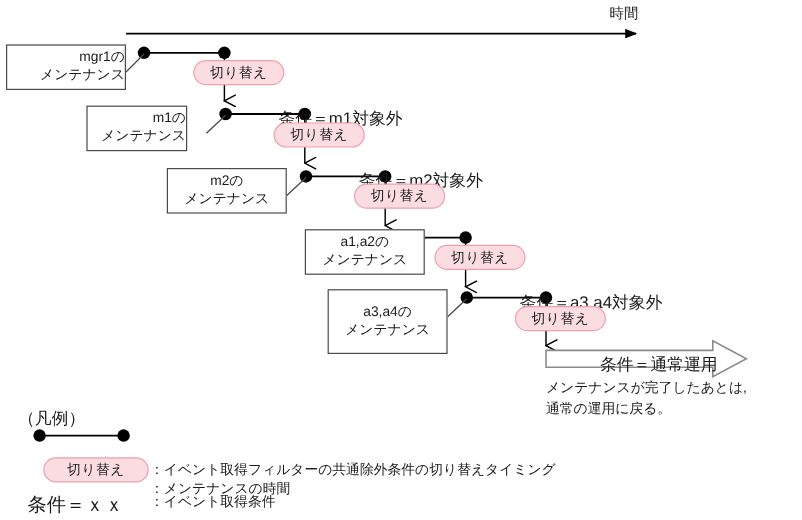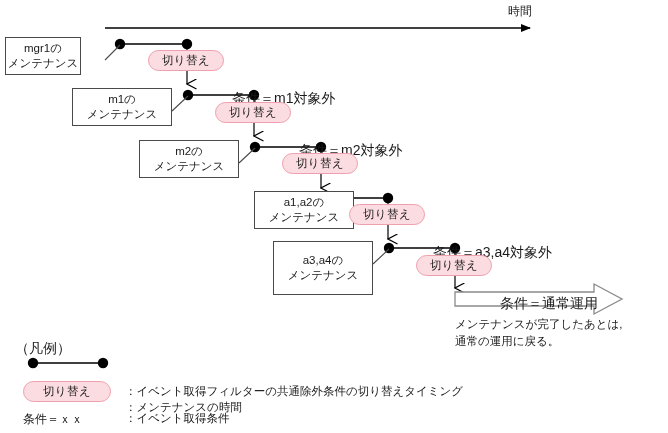--- a/index.html
+++ b/index.html
@@ -63,40 +63,41 @@
     box-sizing: border-box;
     background: #fbdde1;
     border: 1.1px solid #ef9fae;
     border-radius: 11px;
     font-size: 11.5px;
     color: #1a1a1a;
     display: flex;
     align-items: center;
     justify-content: center;
     letter-spacing: 0.4px;
+    margin-left: 13px;
   }
   .note {
     position: absolute;
     font-size: 11.5px;
     line-height: 1.45;
     white-space: pre-line;
   }
   .legend-title {
     position: absolute;
     font-size: 14px;
     font-family: Liberation Serif, serif;
   }
   .legend-text {
     position: absolute;
     font-size: 11.5px;
     white-space: pre;
   }
   .legend-cond {
     position: absolute;
-    font-size: 12px;
+    font-size: 16px;
     white-space: pre;
   }
 </style>
 </head>
 <body>
 
 <div id="canvas">
 
   <svg class="layer-svg" viewBox="0 0 668 433">
     <defs>
@@ -158,28 +159,28 @@
 
     <g>
       <line x1="33" y1="363" x2="103" y2="363" stroke="#000000" stroke-width="1.5"></line>
       <circle cx="33" cy="363" r="5.2" fill="#000000"></circle>
       <circle cx="103" cy="363" r="5.2" fill="#000000"></circle>
     </g>
   </svg>
 
   <div class="txt time-label" style="left:508px; top:4px;">時間</div>
 
-  <div class="mbox" style="left:5px; top:37px; width:76px; height:38px;">
+  <div class="mbox" style="left:5px; top:37px; width:100px; height:38px;align-items:flex-end;">
     <span>mgr1の</span>
     <span>メンテナンス</span>
   </div>
   <div class="pill" style="left:148px; top:50px; width:76px; height:21px;">切り替え</div>
   <div class="txt cond-label" style="left:232px; top:54px;">条件＝m1対象外</div>
 
-  <div class="mbox" style="left:72px; top:88px; width:100px; height:38px;">
+  <div class="mbox" style="left:72px; top:88px; width:84px; height:38px;align-items:flex-end;">
     <span>m1の</span>
     <span>メンテナンス</span>
   </div>
   <div class="pill" style="left:215px; top:102px; width:76px; height:21px;">切り替え</div>
   <div class="txt cond-label" style="left:299px; top:106px;">条件＝m2対象外</div>
 
   <div class="mbox" style="left:139px; top:140px; width:100px; height:38px;">
     <span>m2の</span>
     <span>メンテナンス</span>
   </div>

